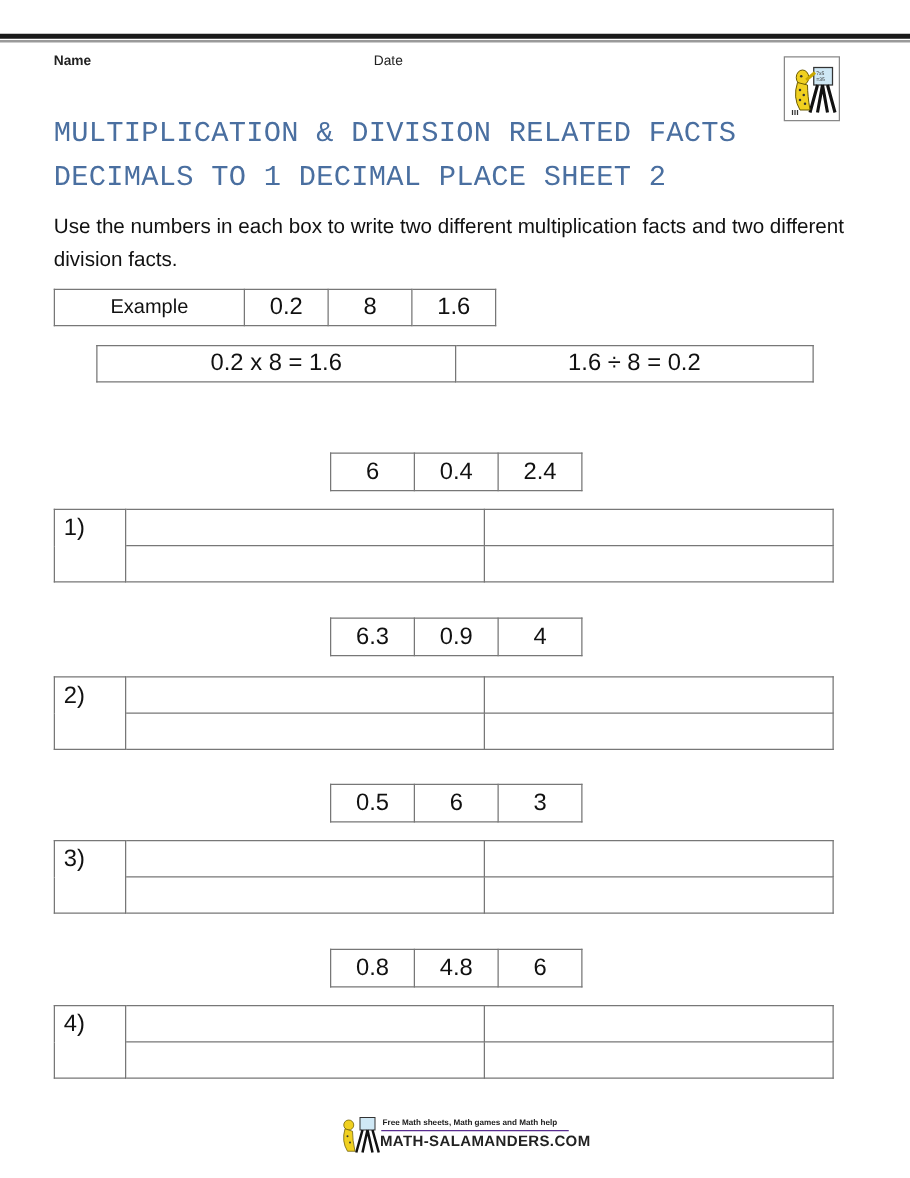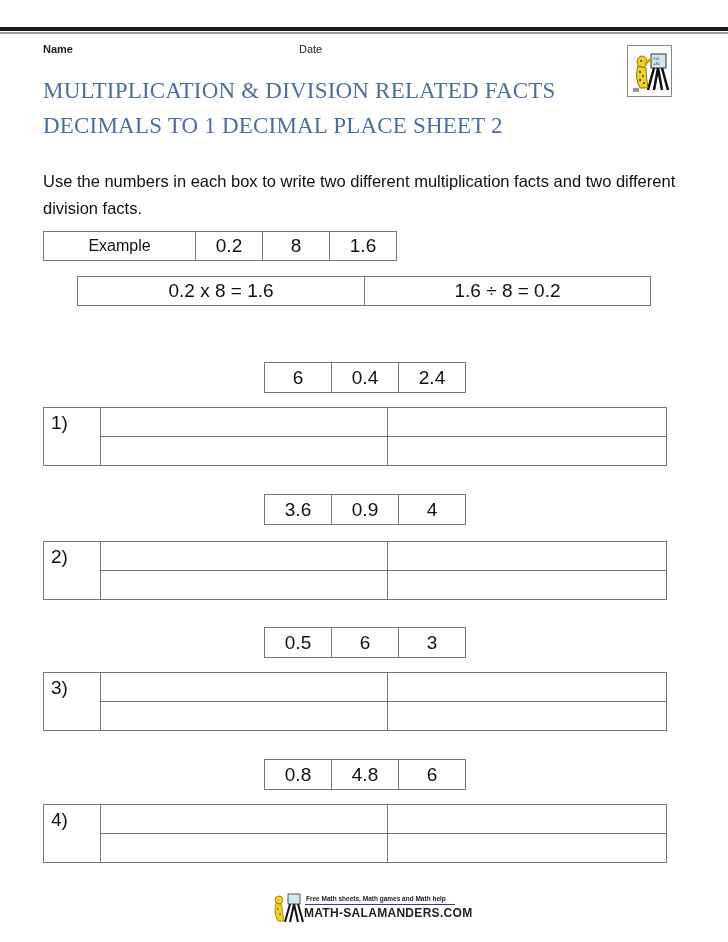--- a/index.html
+++ b/index.html
@@ -1,20 +1,20 @@
 <!DOCTYPE html>
 <html><head>
 <meta charset="utf-8">
 <style>
   html, body { margin:0; padding:0; background:#fff; }
   body { width:728px; height:942px; position:relative; overflow:hidden; font-family:"Liberation Sans", sans-serif; color:#111; }
   .topbar { position:absolute; left:0; top:27px; width:728px; height:4px; background:#1a1a1a; }
   .topbar2 { position:absolute; left:0; top:32px; width:728px; height:2px; background:#9a9a9a; }
   .lbl { position:absolute; font-size:11px; color:#222; }
-  .title { position:absolute; left:43px; font-family:Liberation Serif, serif; font-size:23px; color:#4a6fa0; letter-spacing:0.2px; white-space:nowrap; }
+  .title { position:absolute; left:43px; font-family:Liberation Mono, monospace; font-size:23px; color:#4a6fa0; letter-spacing:0.2px; white-space:nowrap;margin-top:16px; }
   .logo { position:absolute; left:627px; top:45px; width:43px; height:50px; border:1px solid #888; background:#fff; }
   .instr { position:absolute; left:43px; top:168px; width:650px; font-size:16.5px; line-height:27px; color:#111; }
   table { border-collapse:collapse; position:absolute; }
   td { border:1px solid #777; text-align:center; font-size:19px; color:#111; padding:0; }
   .ex td { height:28px; }
   .facts td { height:28px; font-size:19px; }
   .nums td { width:66px; height:29px; }
   .work td { height:28px; }
   .work td.q { width:49px; vertical-align:top; text-align:left; padding:4px 0 0 7px; font-size:19px; }
   .footer { position:absolute; left:270px; top:893px; width:185px; height:30px; }
@@ -93,21 +93,21 @@
   <tr>
     <td></td>
     <td></td>
   </tr>
 </tbody>
   </table>
 
 <table class="nums" style="left:264px;top:494px;">
   <tbody>
       <tr>
-    <td>3.6</td>
+    <td>6.3</td>
     <td>0.9</td>
     <td>4</td>
   </tr>
 </tbody>
   </table>
 <table class="work" style="left:43px;top:541px;width:624px;">
   <tbody>
       <tr>
     <td class="q" rowspan="2">2)</td>
     <td style="width:286px;"></td>

